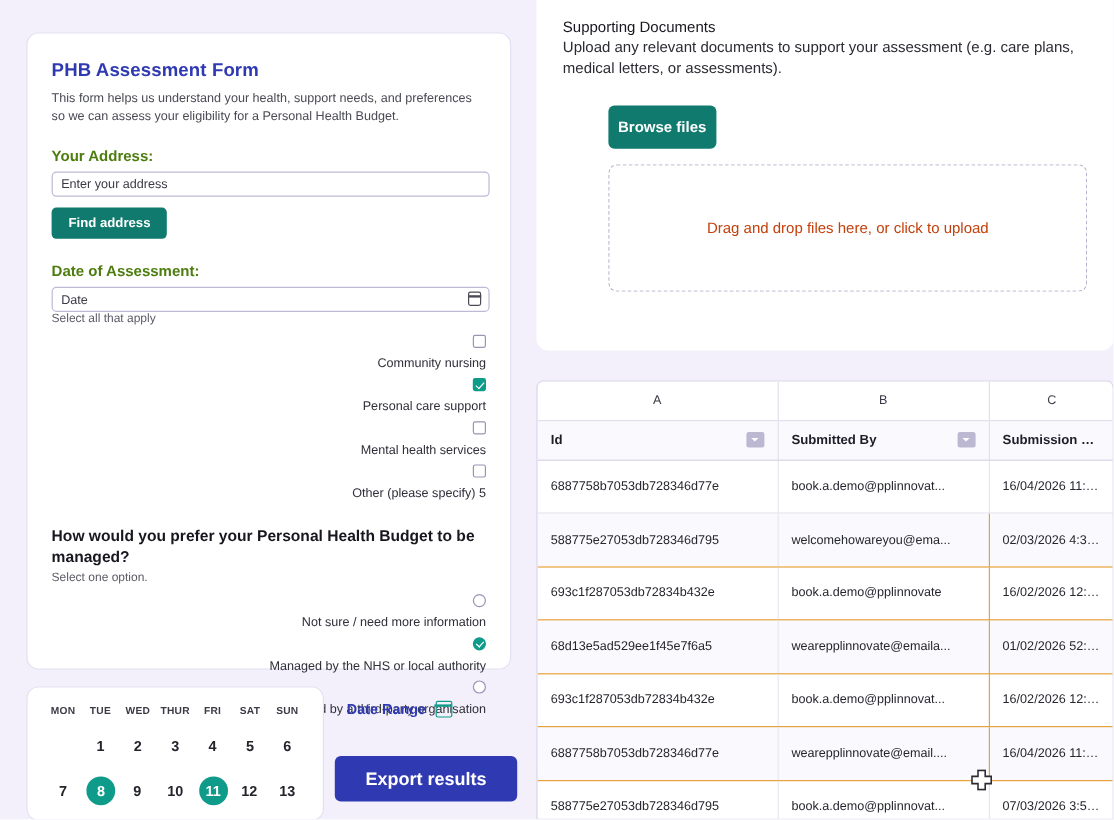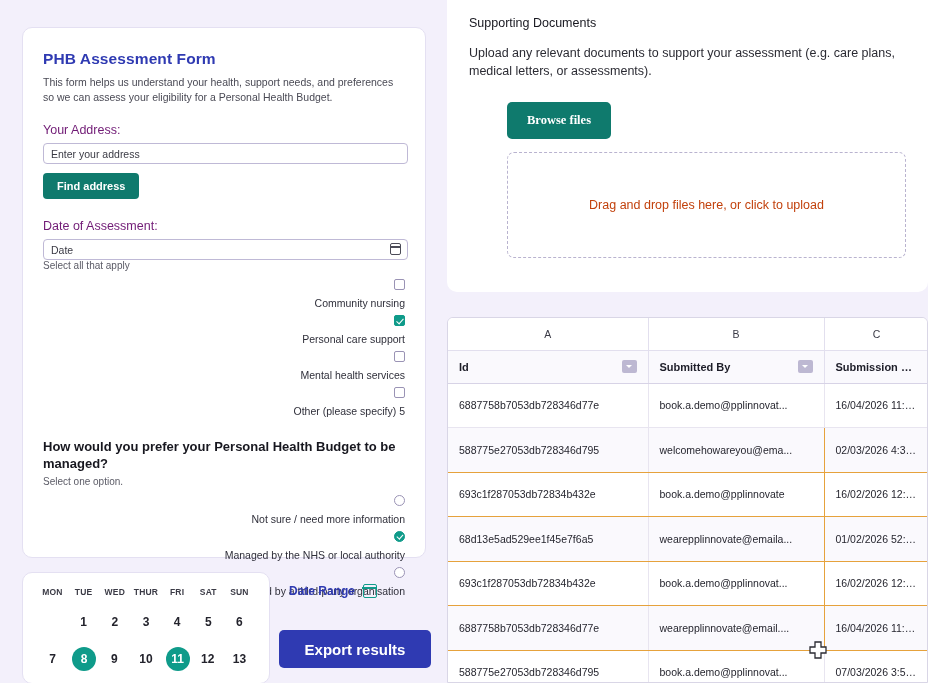--- a/index.html
+++ b/index.html
@@ -34,23 +34,23 @@
     letter-spacing: 0.1px;
   }
   .form-sub {
     color: #4a4a55;
     font-size: 10.5px;
     line-height: 1.45;
     margin: 0 0 18px 0;
     max-width: 365px;
   }
   .field-label {
-    color: #701a75;
+    color: #4d7c0f;
     font-size: 12.5px;
-    font-weight: normal;
+    font-weight: bold;
     margin: 0 0 6px 0;
   }
   .text-input {
     width: 365px;
     height: 21px;
     border: 1px solid #bfb9d6;
     border-radius: 4px;
     background: #ffffff;
     font-size: 10.5px;
     color: #2b2b33;
@@ -237,41 +237,41 @@
     position: absolute;
     left: 447px; top: 0;
     width: 481px; height: 292px;
     background: #ffffff;
     border-radius: 0 0 10px 10px;
     padding: 10px 22px 0 22px;
   }
   .up-title {
     font-size: 12.5px;
     color: #17171f;
-    margin: 6px 0 14px 0;
+    margin: 6px 0 0 0;
   }
   .up-desc {
     font-size: 12.5px;
     color: #2b2b33;
     line-height: 1.45;
     margin: 0 0 22px 0;
     max-width: 430px;
   }
   .browse-btn {
     display: block;
     margin-left: 38px;
     background: #0f7a6d;
     color: #ffffff;
     border: none;
     border-radius: 5px;
     font-size: 12.5px;
     font-weight: bold;
-    padding: 11px 20px;
+    padding: 11px 8px;
     cursor: pointer;
-    font-family: Liberation Serif, serif;
+    font-family: Liberation Sans, sans-serif;
   }
   .dropzone {
     margin: 13px 0 0 38px;
     height: 106px;
     border: 1.6px dashed #b9b3cf;
     border-radius: 7px;
     display: flex;
     align-items: center;
     justify-content: center;
   }

